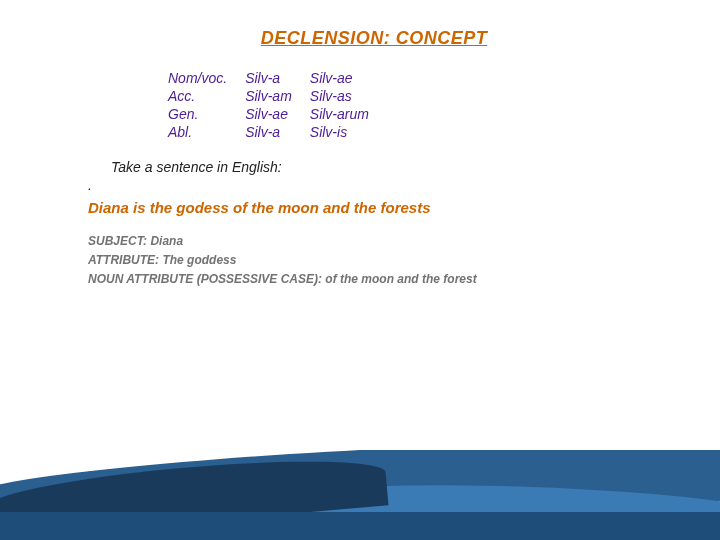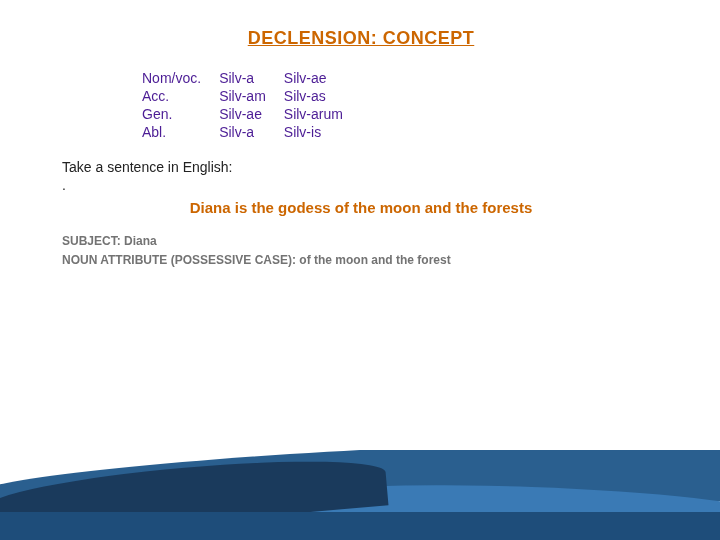--- a/index.html
+++ b/index.html
@@ -7,23 +7,24 @@
     body {
       width: 720px;
       height: 540px;
       background: #ffffff;
       font-family: Arial, sans-serif;
       overflow: hidden;
       position: relative;
     }
 
     .main-content {
-      padding: 28px 60px 20px 62px;
+      padding: 28px 60px 20px 88px;
       position: relative;
       z-index: 1;
+      font-style: italic;
     }
 
     .page-title {
       text-align: center;
       font-size: 18px;
       font-weight: bold;
       color: #cc6600;
       text-decoration: underline;
       margin-bottom: 20px;
       letter-spacing: 0.5px;
@@ -55,34 +56,34 @@
     .declension-table td {
       padding: 1px 18px 1px 0;
       vertical-align: top;
       white-space: nowrap;
     }
 
     .take-sentence {
       font-size: 14px;
       color: #222;
       margin-bottom: 2px;
+      margin-left: 23px;
     }
 
     .dot-line {
       font-size: 14px;
       color: #222;
       margin-bottom: 6px;
     }
 
     .diana-sentence {
       font-size: 15px;
       font-weight: bold;
       color: #cc6600;
       margin-bottom: 16px;
-      text-align: center;
     }
 
     .subject-block {
       font-size: 12px;
       font-weight: bold;
       color: #737373;
       line-height: 1.6;
       margin-bottom: 2px;
     }
 
@@ -175,20 +176,21 @@
     </table>
   </div>
 
   <div class="take-sentence">Take a sentence in English:</div>
   <div class="dot-line">.</div>
 
   <div class="diana-sentence">Diana is the godess of the moon and the forests</div>
 
   <div class="subject-block" id="subject-block">
       <div>SUBJECT: Diana</div>
+      <div>ATTRIBUTE: The goddess</div>
       <div>NOUN ATTRIBUTE (POSSESSIVE CASE): of the moon and the forest</div>
     </div>
 
 </div>
 
 <div class="bottom-wave">
   <div class="wave-layer1"></div>
   <div class="wave-layer3"></div>
   <div class="wave-layer2"></div>
   <div class="wave-layer4"></div>

